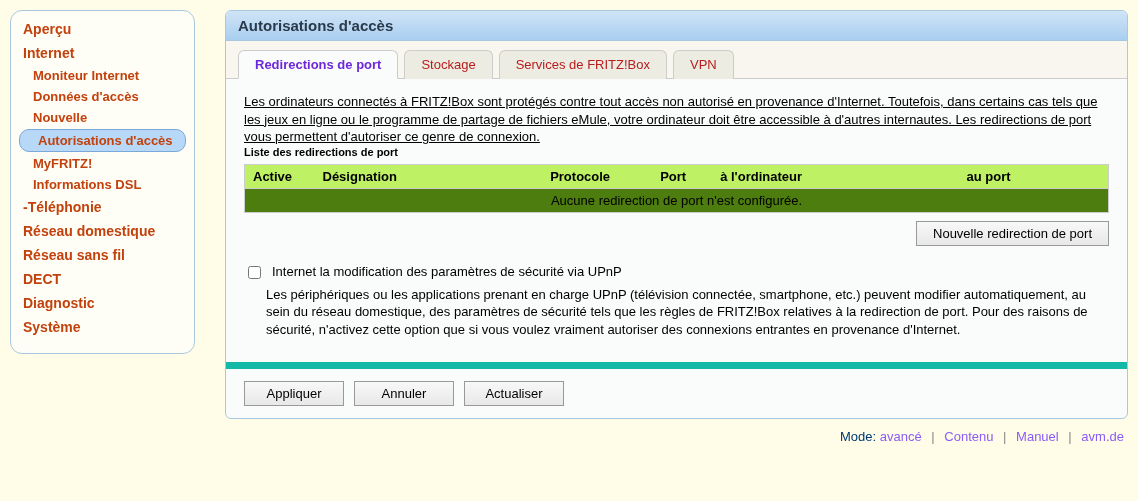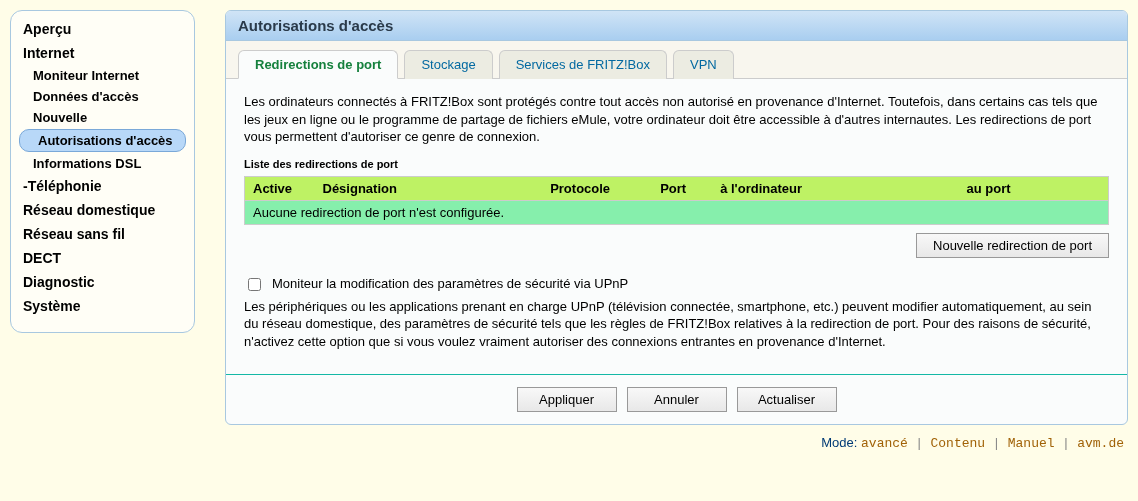--- a/index.html
+++ b/index.html
@@ -20,21 +20,21 @@
   .sidebar {
     width: 185px;
     background: #fffef6;
     border: 1px solid #a8c8e0;
     border-radius: 12px;
     padding: 6px 4px 14px 4px;
   }
   .sidebar a {
     display: block;
     text-decoration: none;
-    color: #000000;
+    color: #c2410c;
     padding: 3px 8px;
     font-size: 13px;
     cursor: pointer;
   }
   .sidebar .top {
     font-weight: bold;
     font-size: 14px;
     padding: 4px 8px;
   }
   .sidebar .sub {
@@ -69,39 +69,39 @@
     padding: 8px 12px 0 12px;
     border-bottom: 1px solid #cccccc;
     background: #f8f6ee;
   }
   .tab {
     padding: 6px 16px;
     border: 1px solid #cccccc;
     border-bottom: none;
     border-radius: 6px 6px 0 0;
     background: #ecece2;
-    color: #0369a1;
+    color: #b91c1c;
     font-size: 13px;
     cursor: pointer;
     position: relative;
     top: 1px;
   }
   .tab.active {
     background: #fafcfc;
     font-weight: bold;
-    color: #15803d;
+    color: #6d28d9;
     border-bottom: 1px solid #fafcfc;
     text-align: right;
   }
   .content {
     padding: 14px 18px 12px 18px;
   }
   .intro {
-    margin-bottom: 12px;
     line-height: 1.35;
+    text-decoration: underline;
   }
   .subhead {
     font-weight: bold;
     margin-bottom: 6px;
     font-size: 11px;
   }
   table.port-table {
     width: 100%;
     border-collapse: collapse;
     border: 1px solid #cccccc;
@@ -109,21 +109,22 @@
   }
   table.port-table th {
     background: #bef264;
     text-align: left;
     font-weight: bold;
     padding: 4px 8px;
     border-bottom: 1px solid #cccccc;
   }
   table.port-table td {
     padding: 4px 8px;
-    background: #86efac;
+    text-align: center;
+    background: #4d7c0f;
   }
   .btn-row-right {
     text-align: right;
     margin-top: 8px;
     margin-bottom: 18px;
   }
   button.ui-btn {
     background: linear-gradient(#f8f8f8, #e8e8e8);
     border: 1px solid #999;
     padding: 4px 16px;
@@ -132,56 +133,57 @@
     font-family: inherit;
   }
   .checkbox-row {
     display: flex;
     align-items: flex-start;
     gap: 8px;
     margin-bottom: 4px;
   }
   .checkbox-row input { margin-top: 2px; }
   .checkbox-help {
+    margin-left: 22px;
     line-height: 1.35;
     margin-bottom: 12px;
   }
   .action-row {
-    border-top: 1px solid #14b8a6;
+    border-top: 7px solid #14b8a6;
     padding: 12px 18px;
     text-align: right;
     display: flex;
-    justify-content: center;
+    justify-content: flex-start;
     gap: 10px;
   }
   .action-row button { min-width: 100px; }
   .footer-links {
     text-align: right;
     padding: 10px 4px 4px 4px;
     color: #003a75;
   }
   .footer-links a {
-    color: #a16207;
+    color: #8b5cf6;
     text-decoration: none;
     cursor: pointer;
-    font-family: Liberation Mono, monospace;
   }
   .footer-sep { color: #888; padding: 0 6px; }
 </style>
 </head>
 <body>
 
 <div class="layout">
   <nav class="sidebar">
     <a class="top">Aperçu</a>
     <a class="top">Internet</a>
     <a class="sub">Moniteur Internet</a>
     <a class="sub">Données d'accès</a>
     <a class="sub">Nouvelle</a>
     <a class="sub active">Autorisations d'accès</a>
+    <a class="sub">MyFRITZ!</a>
     <a class="sub">Informations DSL</a>
     <a class="top">-Téléphonie</a>
     <a class="top">Réseau domestique</a>
     <a class="top">Réseau sans fil</a>
     <a class="top">DECT</a>
     <a class="top">Diagnostic</a>
     <a class="top">Système</a>
   </nav>
 
   <div style="flex:1">
@@ -217,21 +219,21 @@
             </tr>
           </tbody>
         </table>
 
         <div class="btn-row-right">
           <button class="ui-btn">Nouvelle redirection de port</button>
         </div>
 
         <div class="checkbox-row">
           <input type="checkbox" style="">
-          <label>Moniteur la modification des paramètres de sécurité via UPnP</label>
+          <label>Internet la modification des paramètres de sécurité via UPnP</label>
         </div>
         <div class="checkbox-help">Les périphériques ou les applications prenant en charge UPnP (télévision connectée, smartphone, etc.) peuvent modifier automatiquement, au sein du réseau domestique, des paramètres de sécurité tels que les règles de FRITZ!Box relatives à la redirection de port. Pour des raisons de sécurité, n'activez cette option que si vous voulez vraiment autoriser des connexions entrantes en provenance d'Internet.</div>
       </div>
 
       <div class="action-row">
         <button class="ui-btn">Appliquer</button>
         <button class="ui-btn">Annuler</button>
         <button class="ui-btn">Actualiser</button>
       </div>
     </section>

